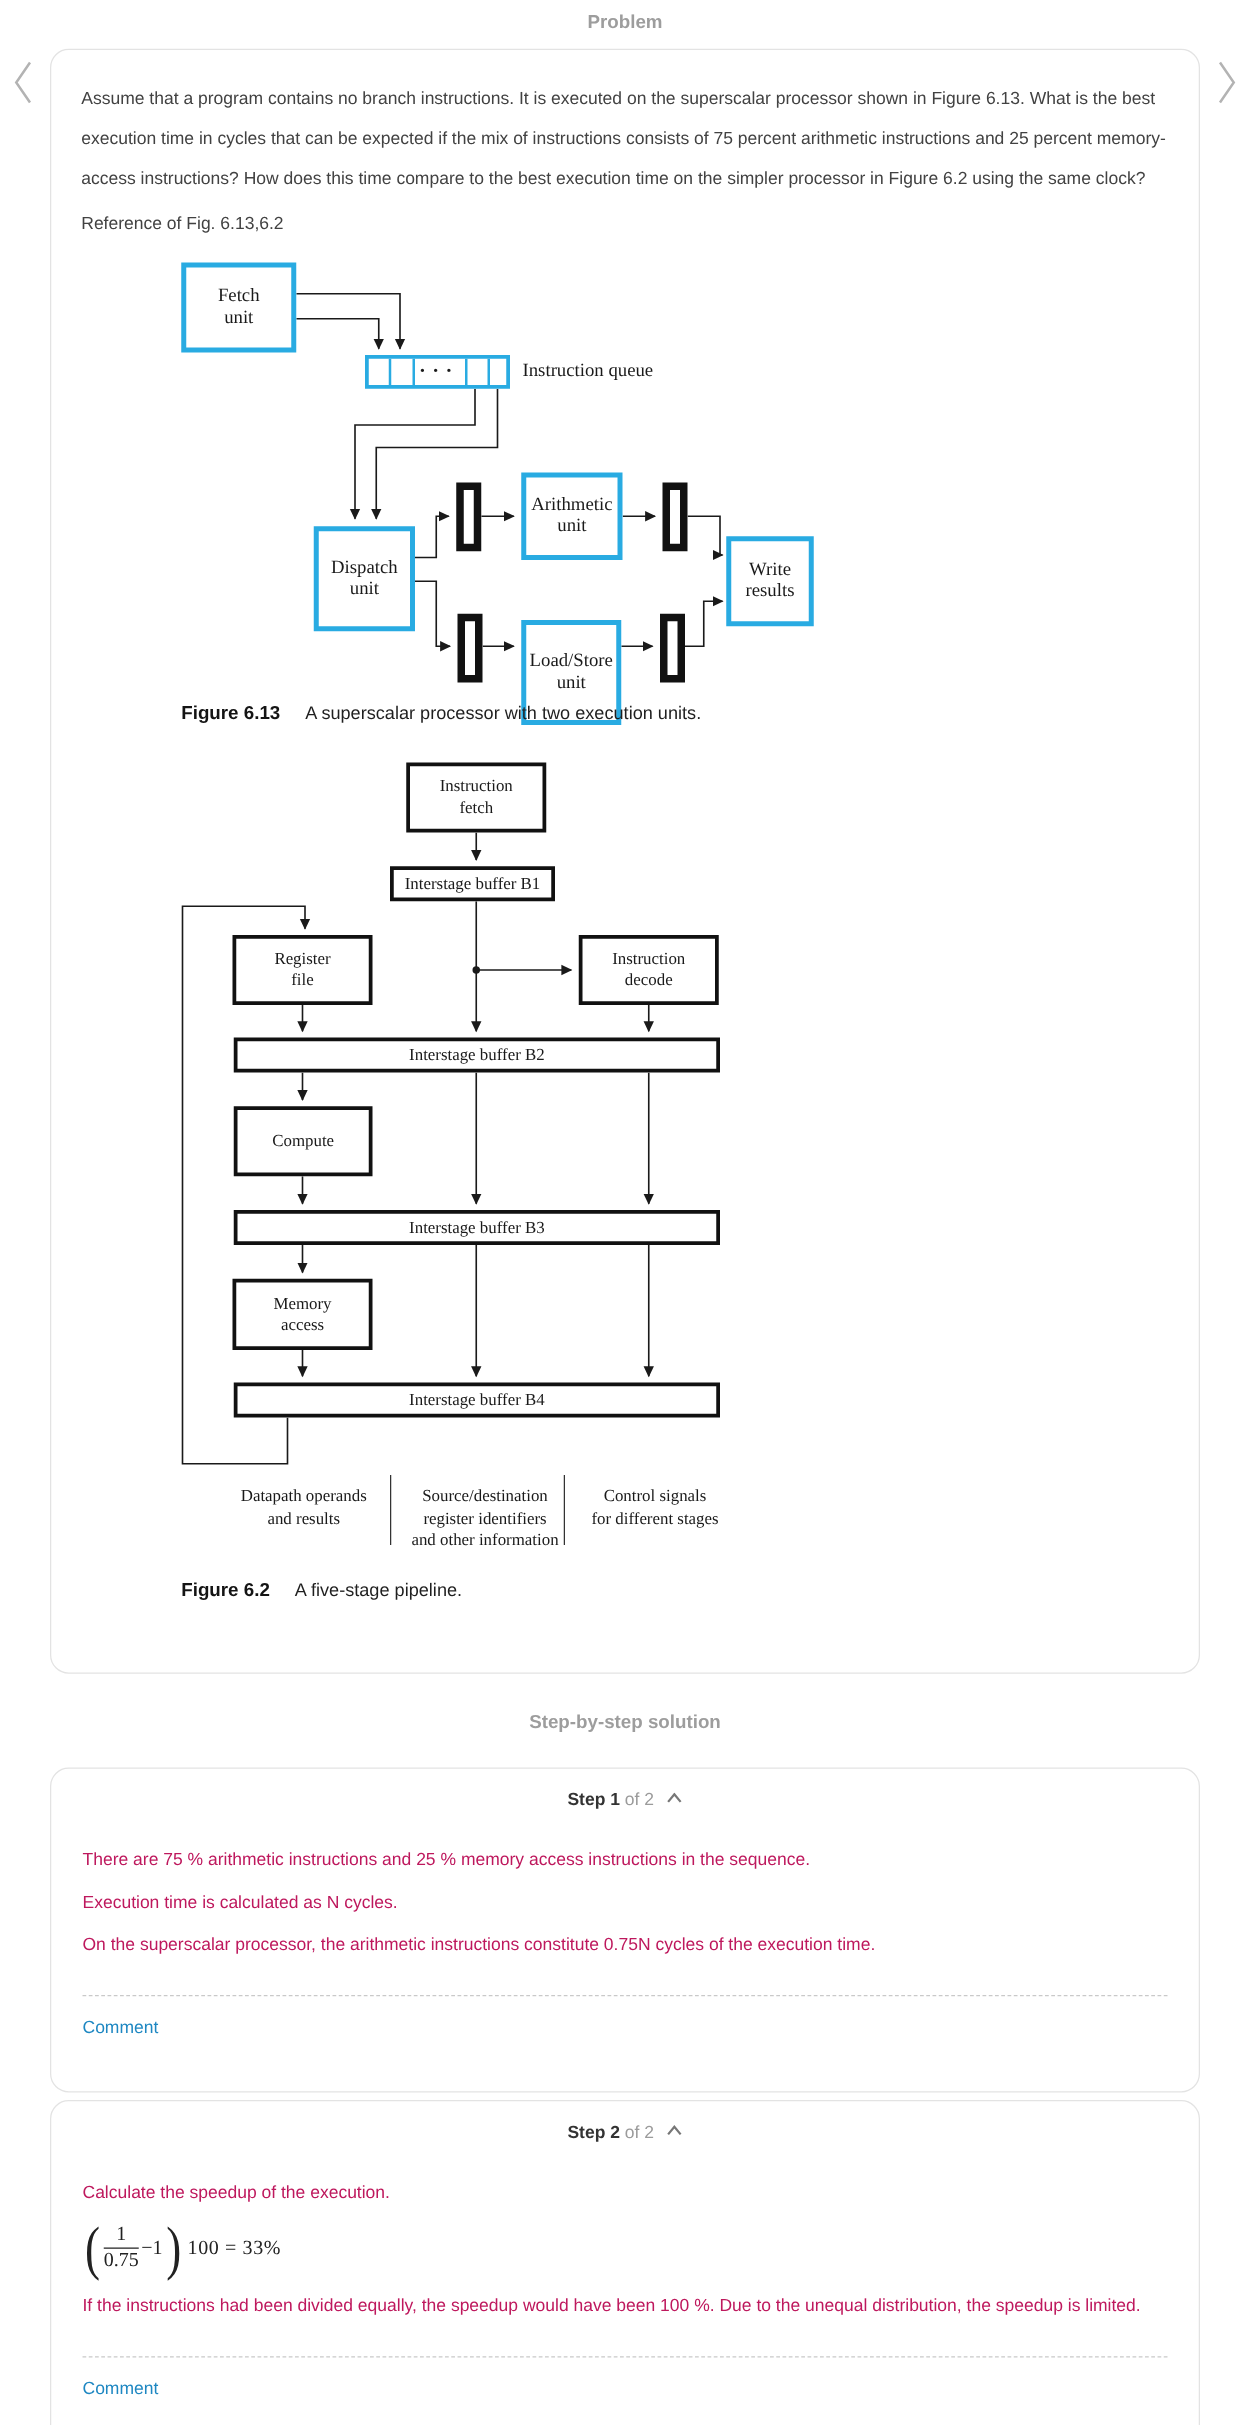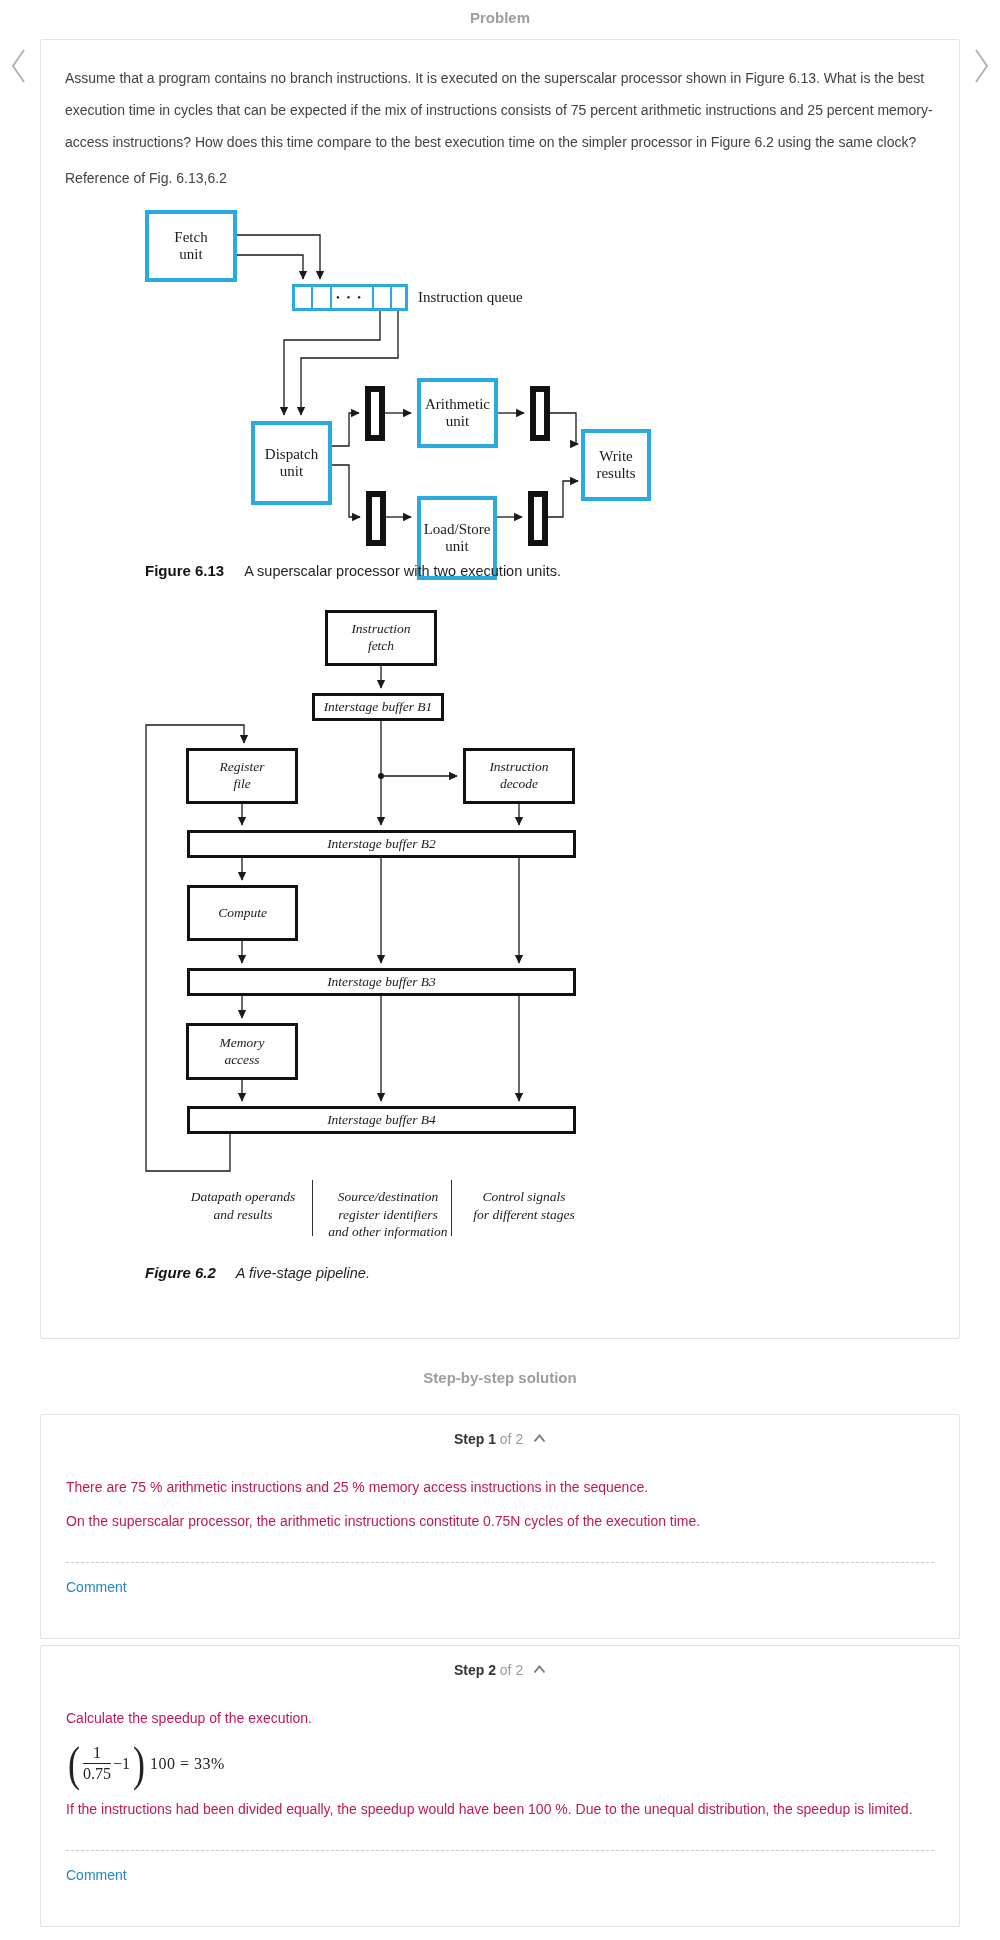--- a/index.html
+++ b/index.html
@@ -1,31 +1,31 @@
 <!DOCTYPE html>
 <html><head>
 <meta charset="utf-8">
 <style>
   html,body{margin:0;padding:0;background:#fff;}
   body{width:1000px;position:relative;font-family:"Liberation Sans",sans-serif;color:#404040;}
   .center-heading{text-align:center;font-weight:bold;font-size:15px;color:#9d9d9d;}
   .problem-heading{padding:9px 0 13px;}
   .solution-heading{margin:30px 0 28px;}
-  .card{margin:0 40px;border:1px solid #e3e3e3;border-radius:2px;background:#fff;box-sizing:border-box;}
+  .card{margin:0 40px;border:1px solid #e3e3e3;border-radius:15px;background:#fff;box-sizing:border-box;}
   .problem-card{padding:22px 24px 40px;}
   .step-card{padding:14px 25px 42px;margin-bottom:6px;}
   .problem-text{font-size:14px;line-height:32px;margin:0 0 4px;color:#424242;}
   .nav-arrow{position:absolute;top:46px;background:none;border:none;padding:0;cursor:pointer;}
   .nav-prev{left:8px;}
   .nav-next{right:8px;}
 
   
   .fig{position:relative;margin-left:-24px;}
   .fig-613{height:400px;margin-top:4px;}
-  .fig-62{height:700px;font-style:italic;}
+  .fig-62{height:700px;}
   .fig svg.wires{position:absolute;left:0;top:0;}
   .cyan-box{position:absolute;box-sizing:border-box;border:4px solid #29abe2;background:#fff;
             display:flex;align-items:center;justify-content:center;text-align:center;
             font-family:"Liberation Serif",serif;font-size:15px;color:#1a1a1a;line-height:1.15;}
   .black-box{position:absolute;box-sizing:border-box;border:3px solid #111;background:#fff;
              display:flex;align-items:center;justify-content:center;text-align:center;
              font-family:"Liberation Serif",serif;font-size:13.5px;color:#1a1a1a;line-height:1.25;}
   .pipe-reg{position:absolute;box-sizing:border-box;border:6px solid #111;background:#fff;width:20px;height:55px;}
   .prelabel{white-space:pre-line;}
   .queue-box{position:absolute;box-sizing:border-box;border:3px solid #29abe2;background:#fff;}
@@ -196,20 +196,21 @@
     <span class="step-bold">Step 1</span>
     <span>of 2</span>
     <button class="collapse-btn">
       <svg width="13" height="9">
         <polyline points="1.5,7.5 6.5,1.5 11.5,7.5" stroke="#777" stroke-width="1.8" fill="none"></polyline>
       </svg>
     </button>
   </div>
   <div class="step-body">
     <p class="step-text">There are 75 % arithmetic instructions and 25 % memory access instructions in the sequence.</p>
+    <p class="step-text">Execution time is calculated as N cycles.</p>
     <p class="step-text">On the superscalar processor, the arithmetic instructions constitute 0.75N cycles of the execution time.</p>
   </div>
   <hr class="dashed-divider">
   <a class="comment-link">Comment</a>
 </div>
 
 <div class="card step-card">
   <div class="step-header">
     <span class="step-bold">Step 2</span>
     <span>of 2</span>

